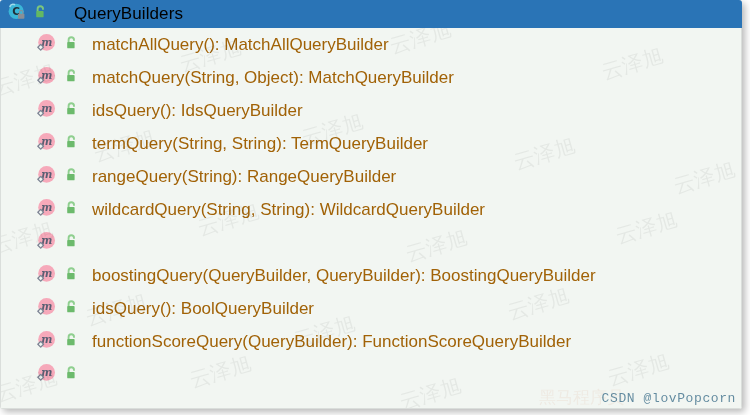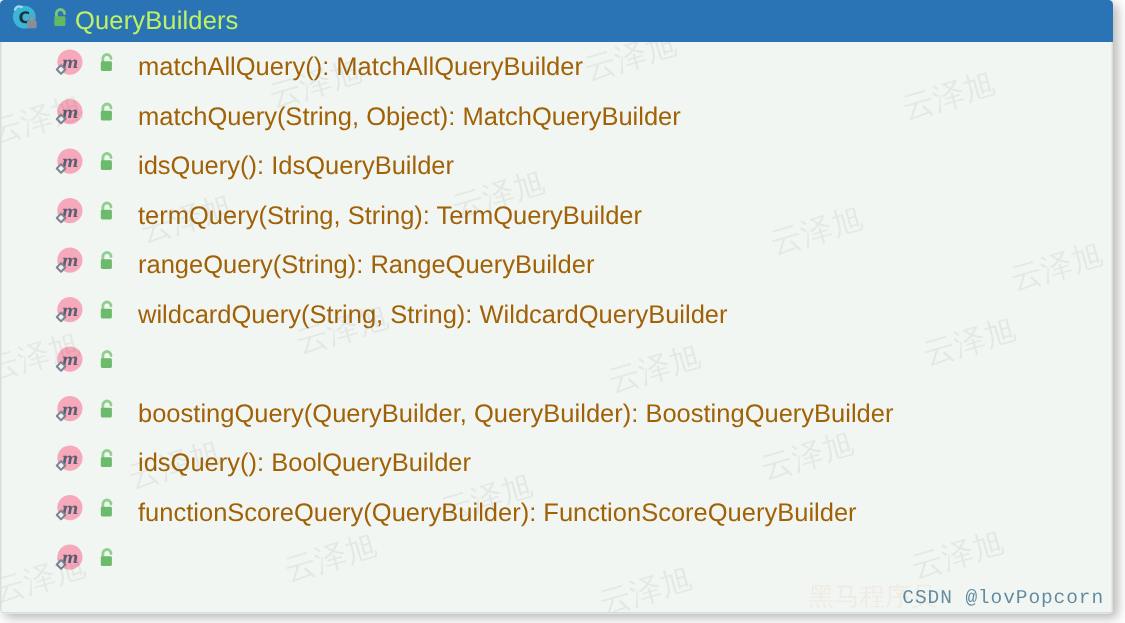--- a/index.html
+++ b/index.html
@@ -29,24 +29,24 @@
     position: relative;
     height: 28px;
     background: #2a74b6;
     display: flex;
     align-items: center;
     padding-left: 7px;
     box-sizing: border-box;
   }
 
   #titlebar .title-text {
-    color: #bef264;
+    color: #000000;
     font-size: 17px;
     line-height: 28px;
-    margin-left: 1px;
+    margin-left: 25px;
     letter-spacing: 0.1px;
     white-space: nowrap;
   }
 
   
   #list {
     position: relative;
     height: 381px;
     background: #f2f6f2;
     border-left: 1px solid #dadedb;

